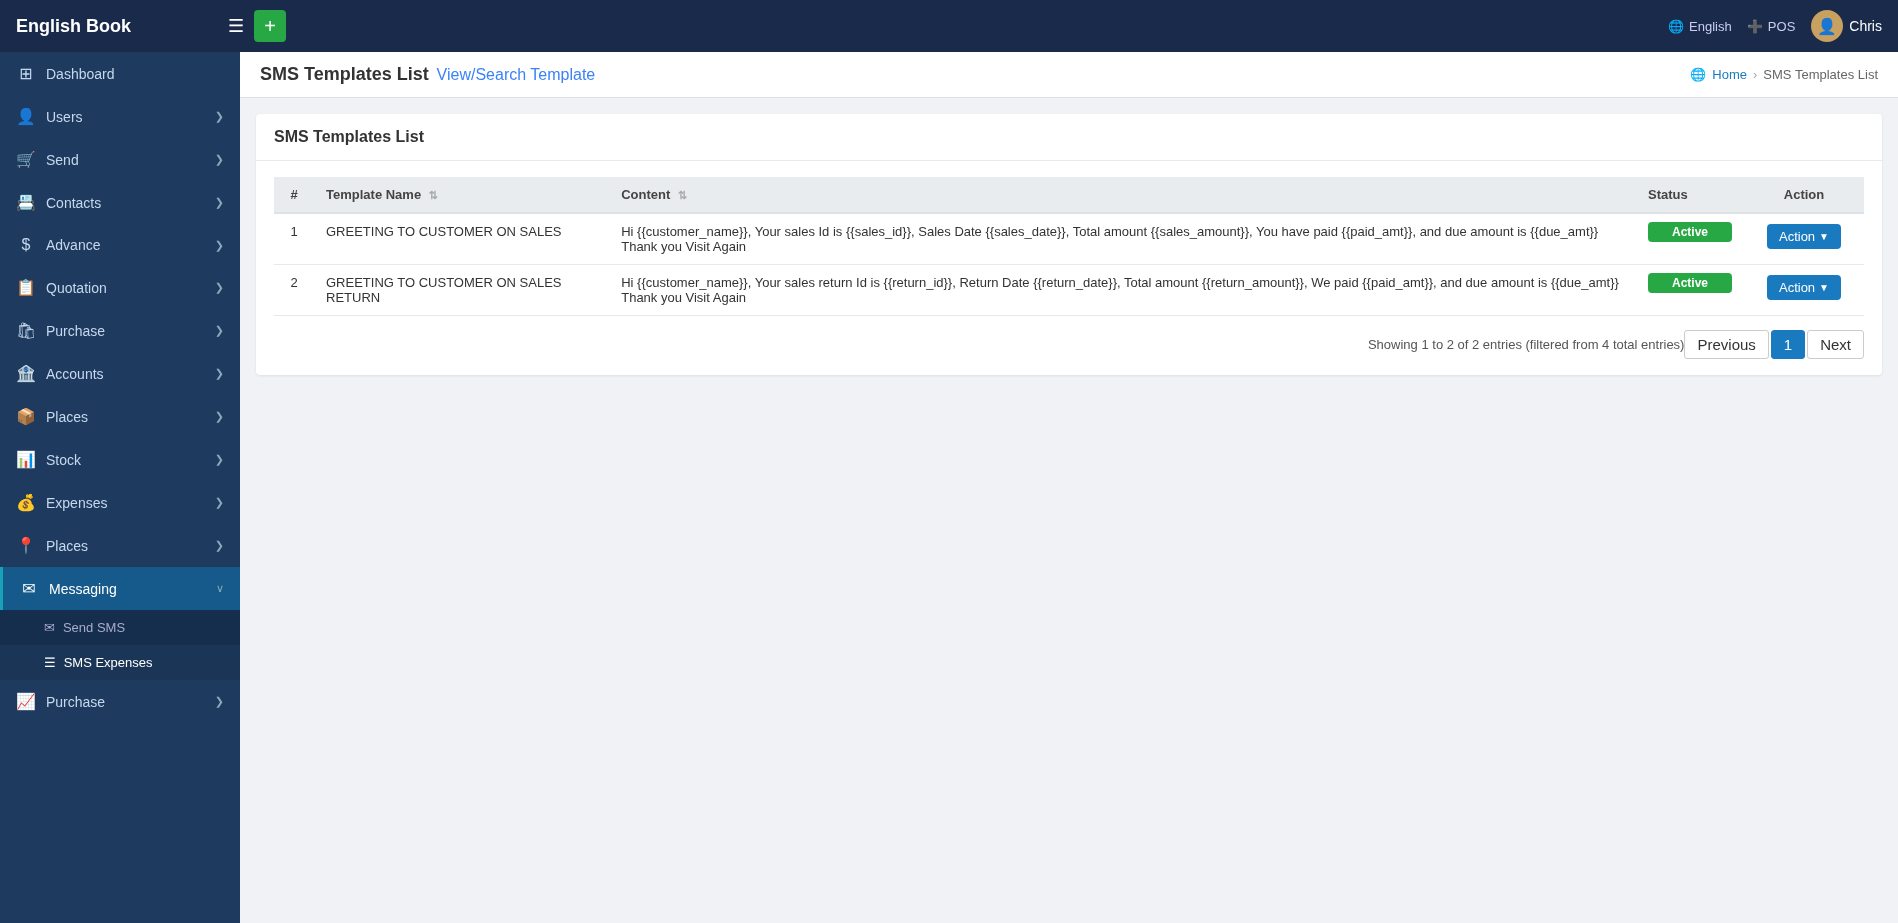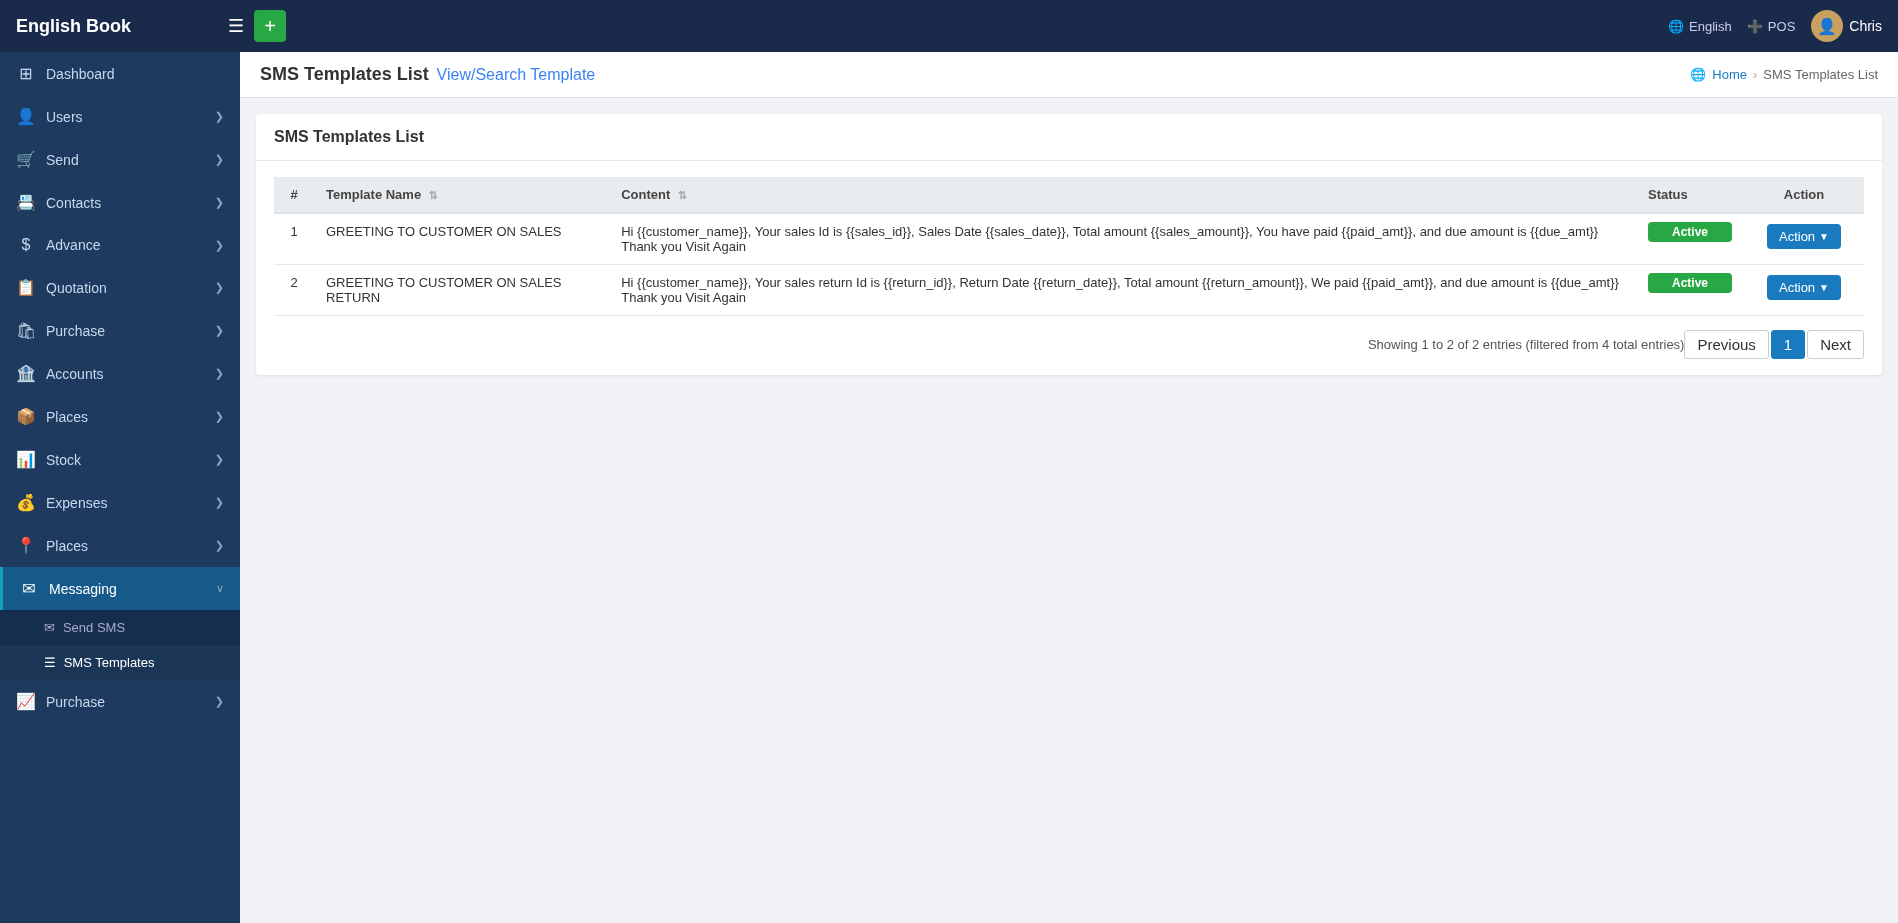--- a/index.html
+++ b/index.html
@@ -425,21 +425,21 @@
       <span class="sidebar-chevron">∨</span>
     </div>
 
     <div class="sidebar-submenu">
       <div class="sidebar-submenu-item">
         <span>✉</span>
         <span>Send SMS</span>
       </div>
       <div class="sidebar-submenu-item active">
         <span>☰</span>
-        <span>SMS Templates</span>
+        <span>SMS Expenses</span>
       </div>
     </div>
 
     <div class="sidebar-item">
       <div class="sidebar-item-left">
         <span class="icon">📈</span>
         <span>Purchase</span>
       </div>
       <span class="sidebar-chevron">❯</span>
     </div>

